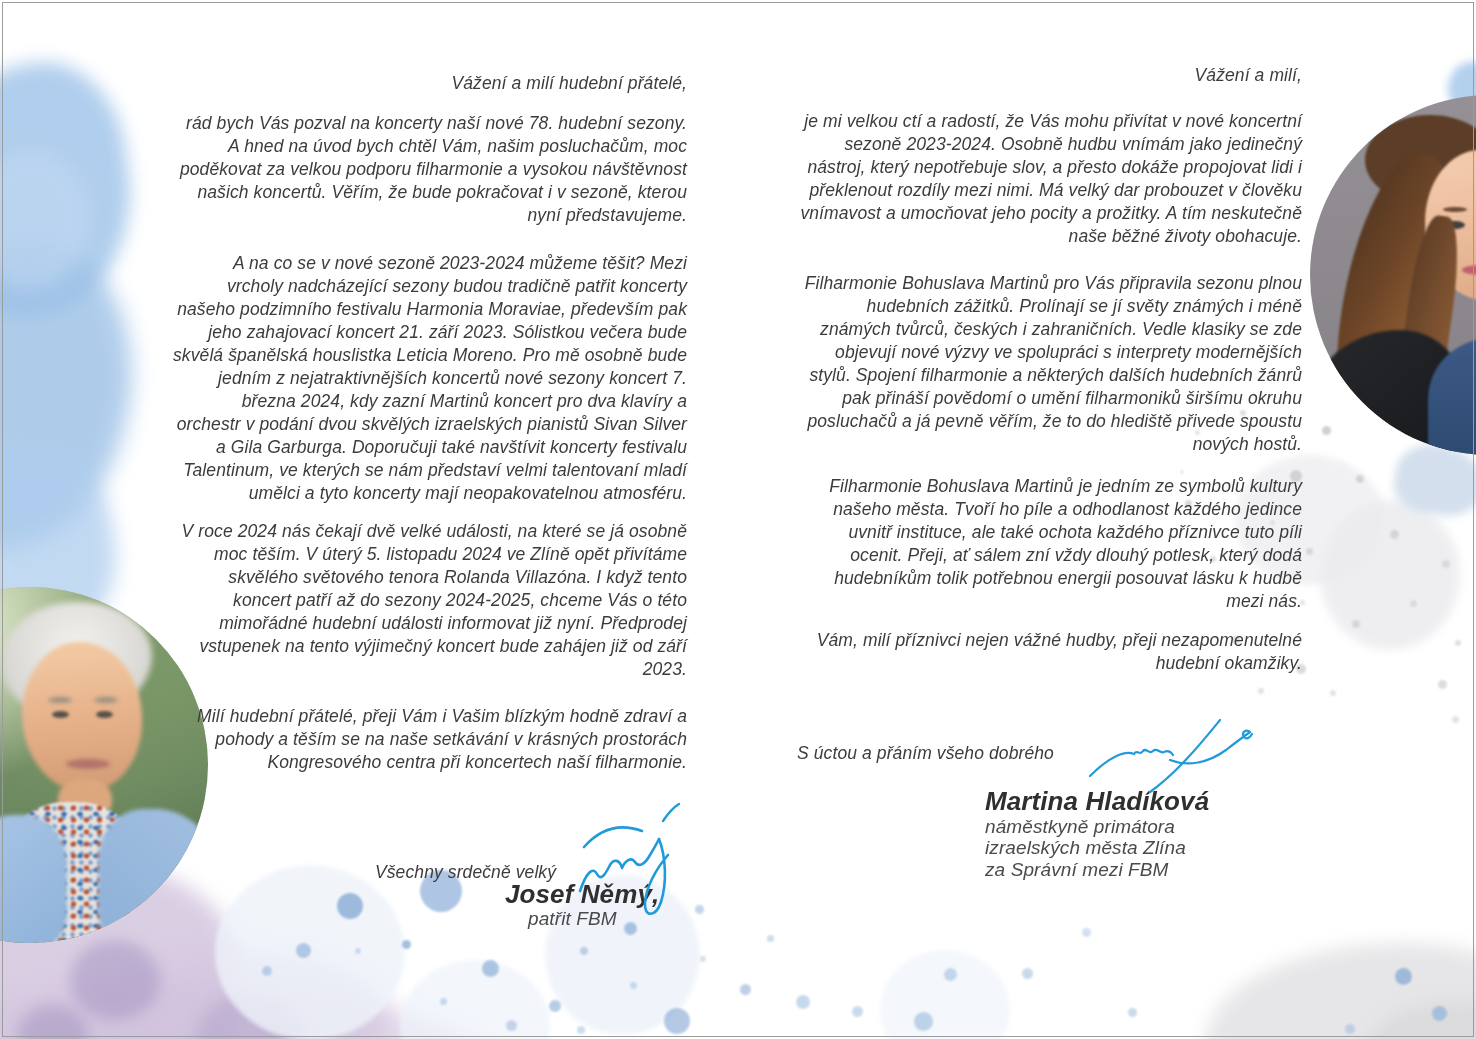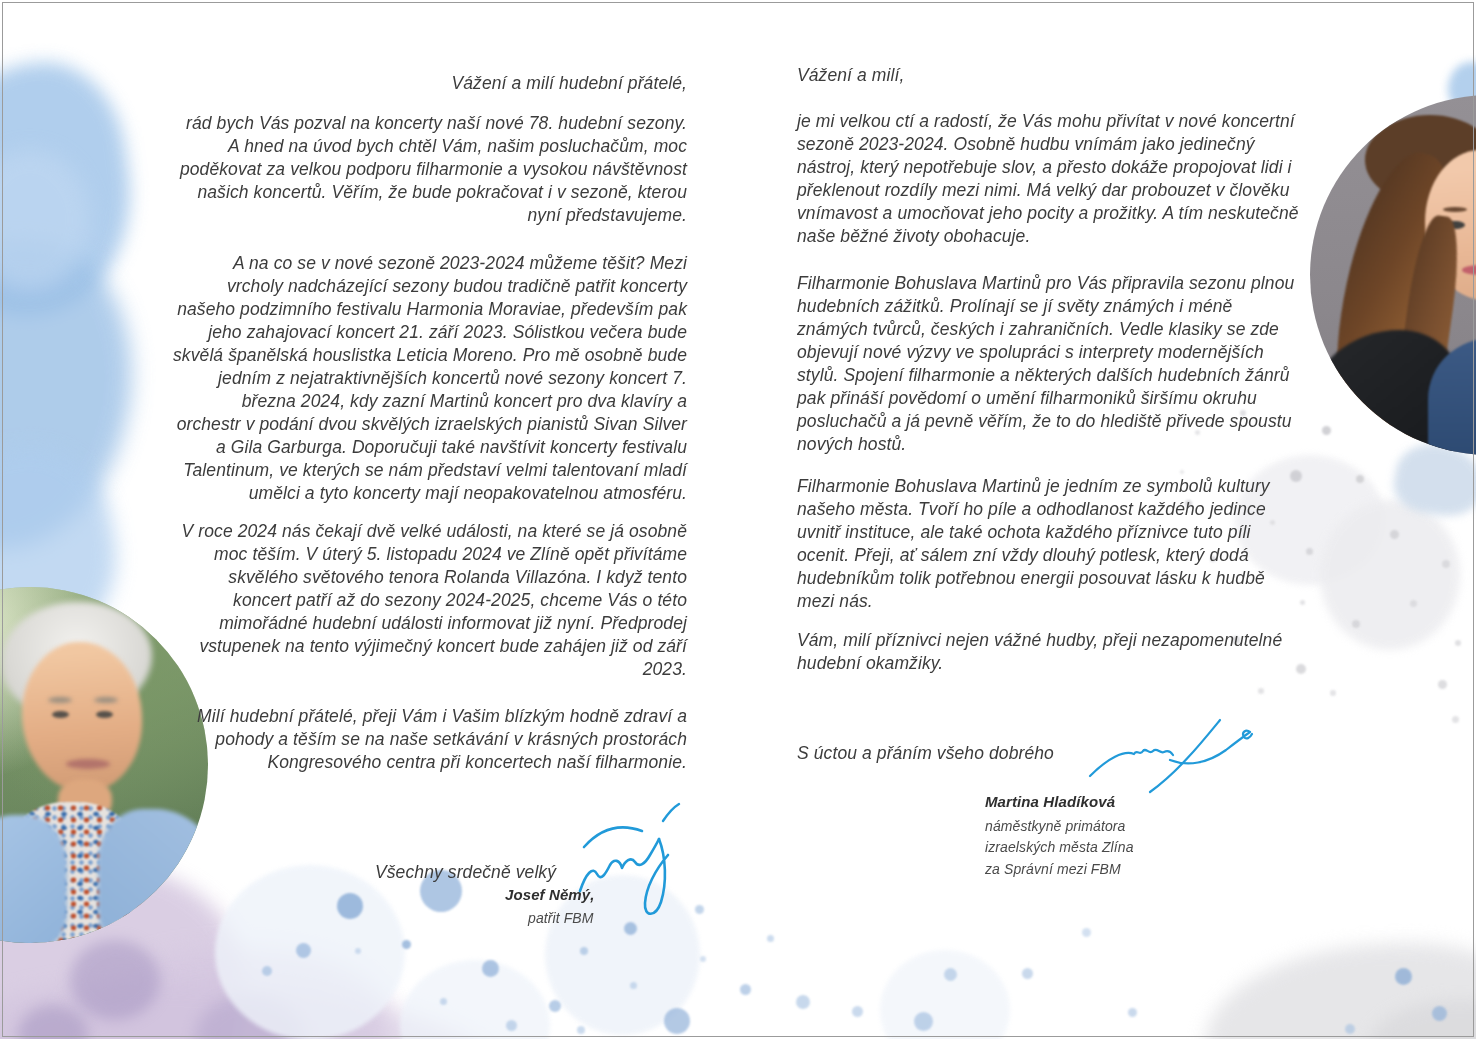--- a/index.html
+++ b/index.html
@@ -7,23 +7,23 @@
     width:1476px;height:1039px;position:relative;overflow:hidden;
     background:#ffffff;
     font-family:"Liberation Sans",sans-serif;
   }
   .frame{position:absolute;inset:2px;border:1px solid #9b9b9b;pointer-events:none;z-index:9;}
   .txt{
     position:absolute;color:#3c3c3c;font-style:italic;
     font-size:17.5px;line-height:23px;z-index:3;letter-spacing:.1px;
   }
   .al-r{text-align:right;}
-  .al-l{text-align:left;}
-  .bold-name{font-weight:700;font-size:15px;color:#2f2f2f;}
-  .role{font-size:14px;color:#4a4a4a;}
+  .al-l{text-align:right;}
+  .bold-name{font-weight:700;font-size:26px;color:#2f2f2f;}
+  .role{font-size:19px;color:#4a4a4a;}
   .blob,.dot{position:absolute;z-index:1;}
   .photo{position:absolute;border-radius:50%;overflow:hidden;z-index:2;}
   .photo > div{position:absolute;}
   .sig{position:absolute;z-index:4;}
   .sig path{fill:none;stroke:#219ad9;stroke-linecap:round;stroke-linejoin:round;}
 </style>
 </head>
 <body>
 
 <div class="frame"></div>

